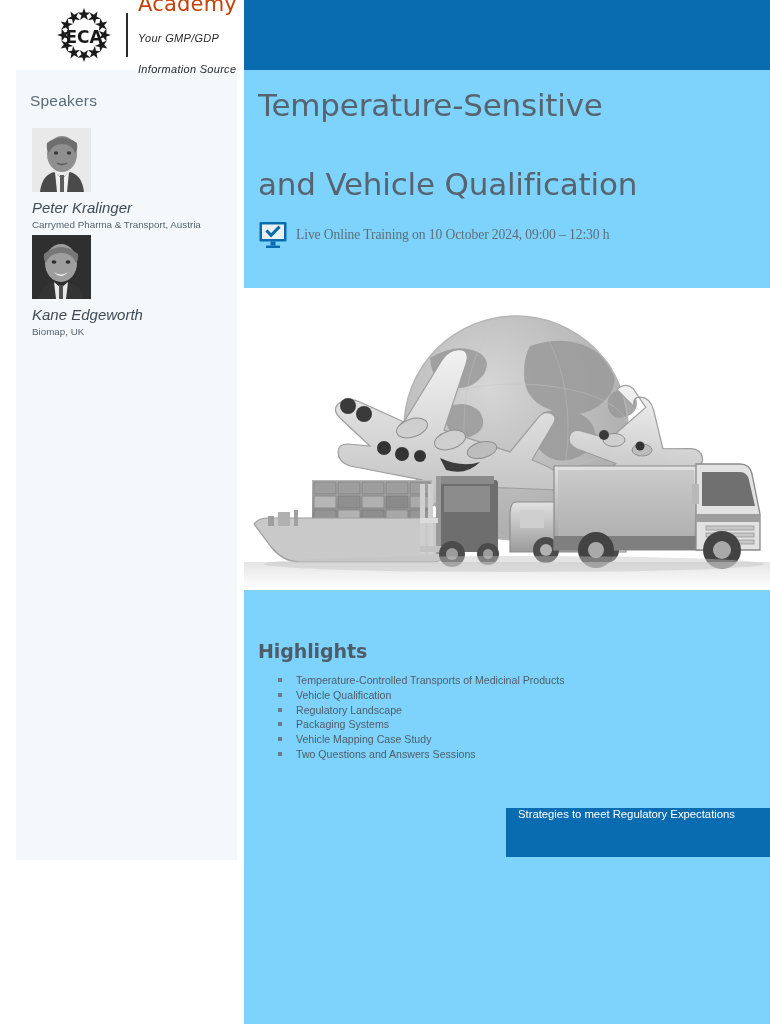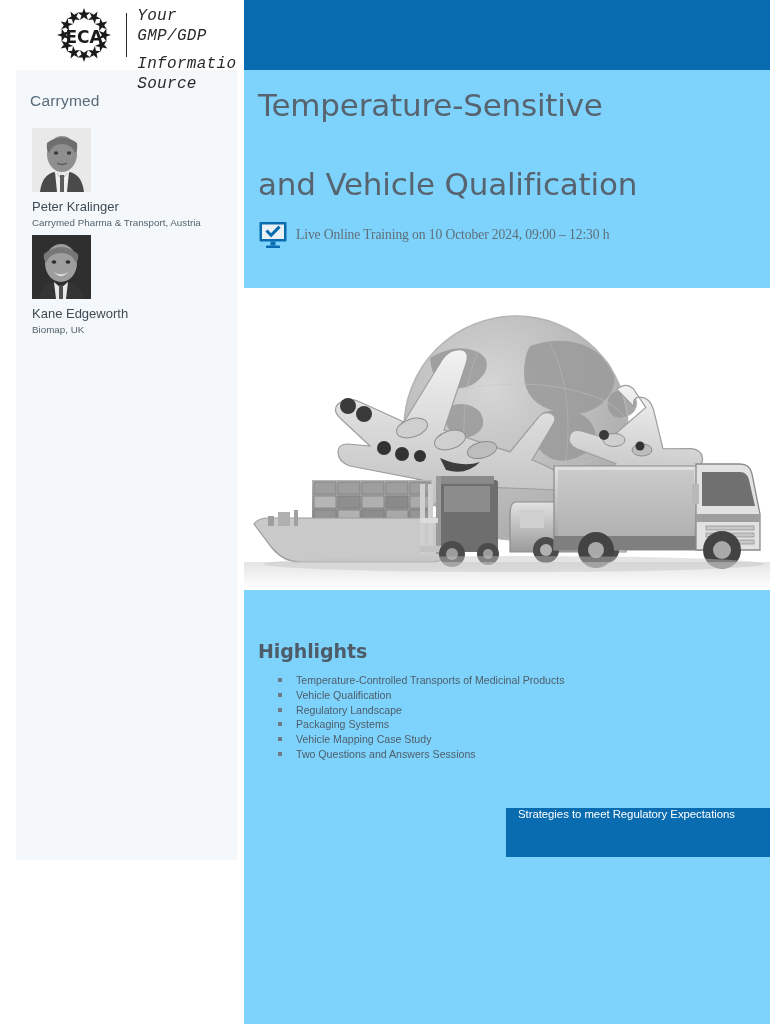--- a/index.html
+++ b/index.html
@@ -49,26 +49,26 @@
   .logo-text { line-height: 1; }
   .logo-academy {
     font-family: "DejaVu Sans", sans-serif;
     font-size: 21px;
     font-weight: 400;
     color: #c2410c;
     letter-spacing: .2px;
     line-height: 1.05;
   }
   .logo-tag {
-    font-family: Liberation Mono, monospace;
+    font-family: Liberation Sans, sans-serif;
     font-style: italic;
-    font-size: 16px;
+    font-size: 11px;
     color: #2a2a2a;
     line-height: 1.25;
-    margin-top: 8px;
+    margin-top: 17px;
     letter-spacing: .3px;
   }
 
   .speakers-title {
     position: absolute;
     left: 14px; top: 92px;
     font-size: 15.5px;
     color: #5a6b78;
     font-weight: 400;
     letter-spacing: .2px;
@@ -82,24 +82,25 @@
     width: 59px; height: 64px;
     position: relative;
     overflow: hidden;
     background: #d9d9d9;
     filter: grayscale(1);
   }
   .speaker-photo svg { display: block; }
 
   .speaker-name {
     margin-top: 6px;
-    font-size: 13px;
+    font-size: 15px;
     color: #3e4b55;
     line-height: 1.35;
     white-space: nowrap;
+    font-style: italic;
   }
   .speaker-org {
     font-size: 9.8px;
     color: #55636e;
     line-height: 1.35;
     white-space: nowrap;
   }
 
   
   .main {
@@ -254,21 +255,21 @@
         <div class="logo-divider"></div>
 
         <div class="logo-text">
           <div class="logo-academy">Academy</div>
           <div class="logo-tag">Your GMP/GDP</div>
           <div class="logo-tag">Information Source</div>
         </div>
       </div>
     </div>
 
-    <div class="speakers-title">Carrymed</div>
+    <div class="speakers-title">Speakers</div>
 
     <div class="speaker speaker-1">
       <div class="speaker-photo">
         <svg width="59" height="64" viewBox="0 0 59 64">
           <rect width="59" height="64" fill="#e9e9e9"></rect>
           <ellipse cx="30" cy="26" rx="15" ry="18" fill="#8f8f8f"></ellipse>
           <path d="M15 15 q15 -11 30 0 q1 8 -2 10 q-3 -9 -13 -9 q-10 0 -13 9 q-3 -3 -2 -10z" fill="#6e6e6e"></path>
           <ellipse cx="24" cy="25" rx="2.2" ry="1.7" fill="#3b3b3b"></ellipse>
           <ellipse cx="37" cy="25" rx="2.2" ry="1.7" fill="#3b3b3b"></ellipse>
           <path d="M25 35 q5 3 10 0" stroke="#5a5a5a" stroke-width="1.4" fill="none"></path>

